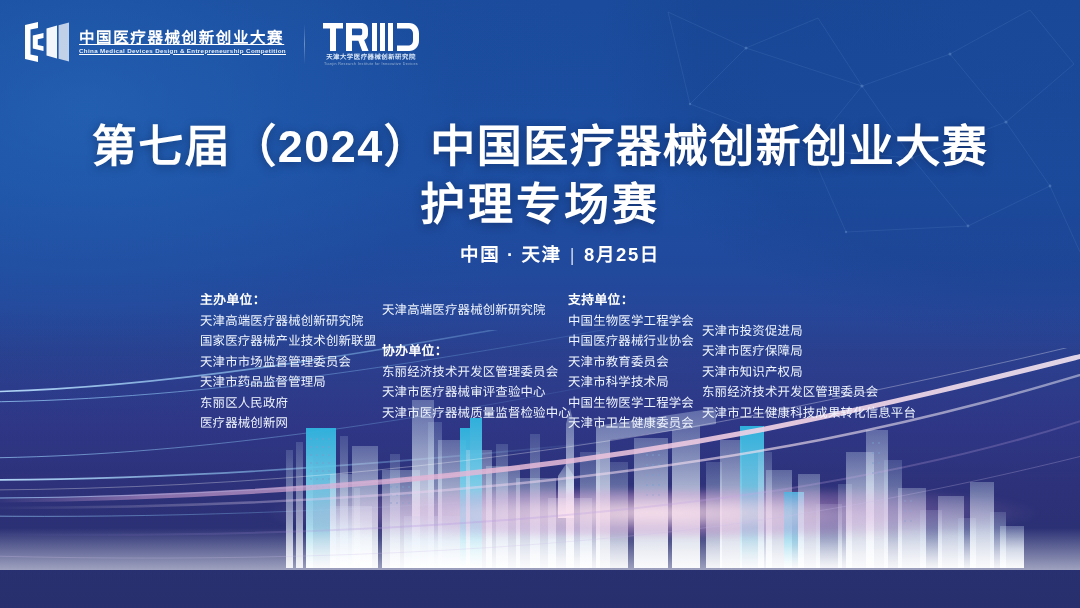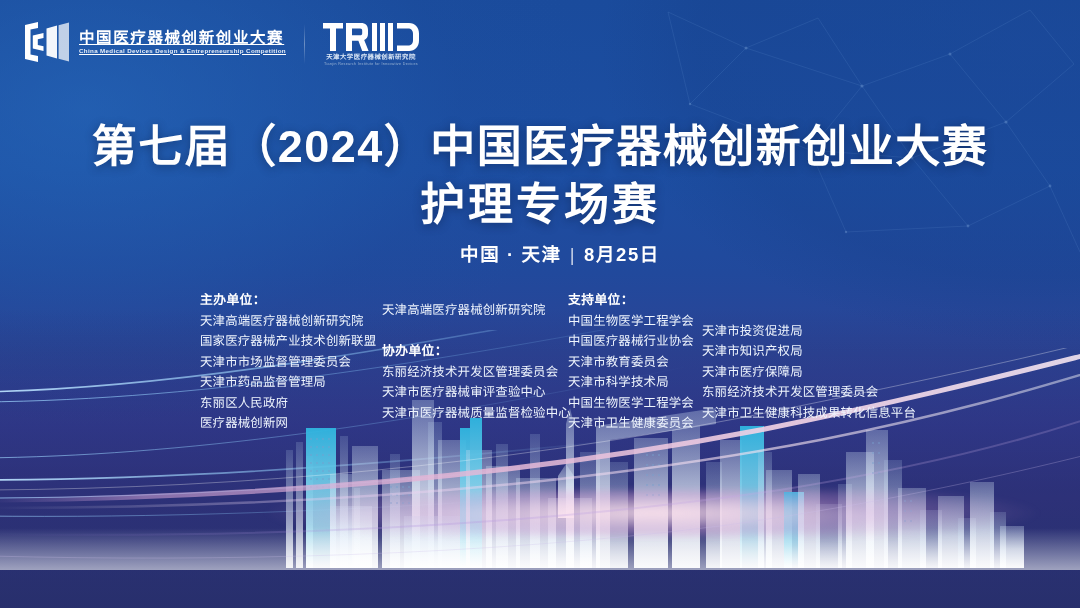--- a/index.html
+++ b/index.html
@@ -498,21 +498,21 @@
       <div class="org-item">中国医疗器械行业协会</div>
       <div class="org-item">天津市教育委员会</div>
       <div class="org-item">天津市科学技术局</div>
       <div class="org-item">中国生物医学工程学会</div>
       <div class="org-item">天津市卫生健康委员会</div>
     </div>
 
     <div class="org-col c4">
       <div class="c4-pad"></div>
       <div class="org-item">天津市投资促进局</div>
+      <div class="org-item">天津市医疗保障局</div>
       <div class="org-item">天津市知识产权局</div>
-      <div class="org-item">天津市医疗保障局</div>
       <div class="org-item">东丽经济技术开发区管理委员会</div>
       <div class="org-item">天津市卫生健康科技成果转化信息平台</div>
     </div>
 
   </div>
 
 </div>
 
 </body></html>

